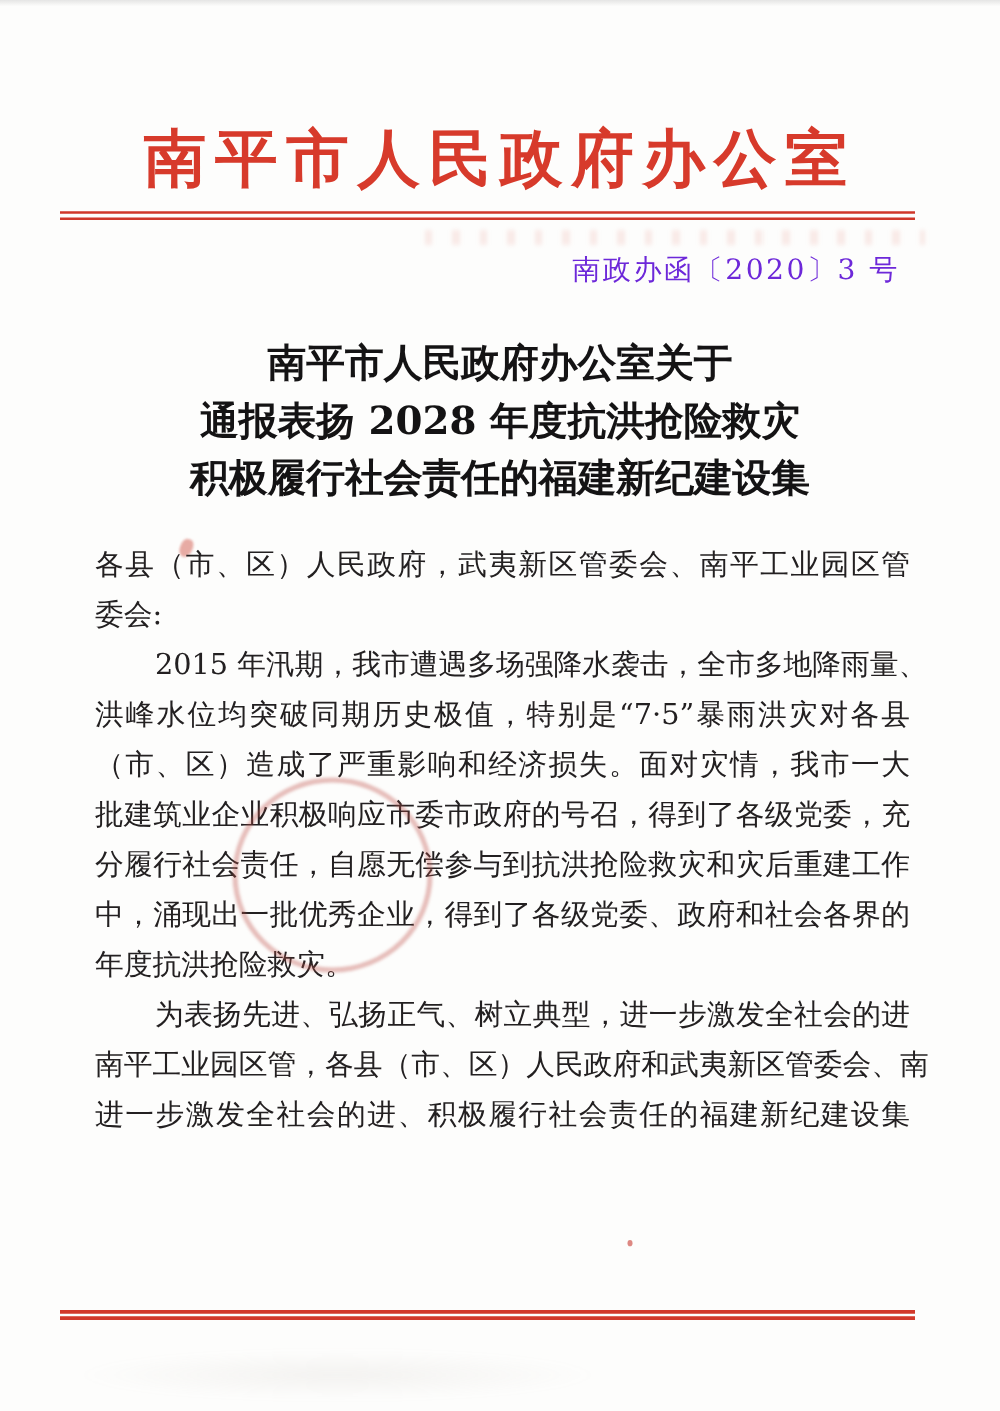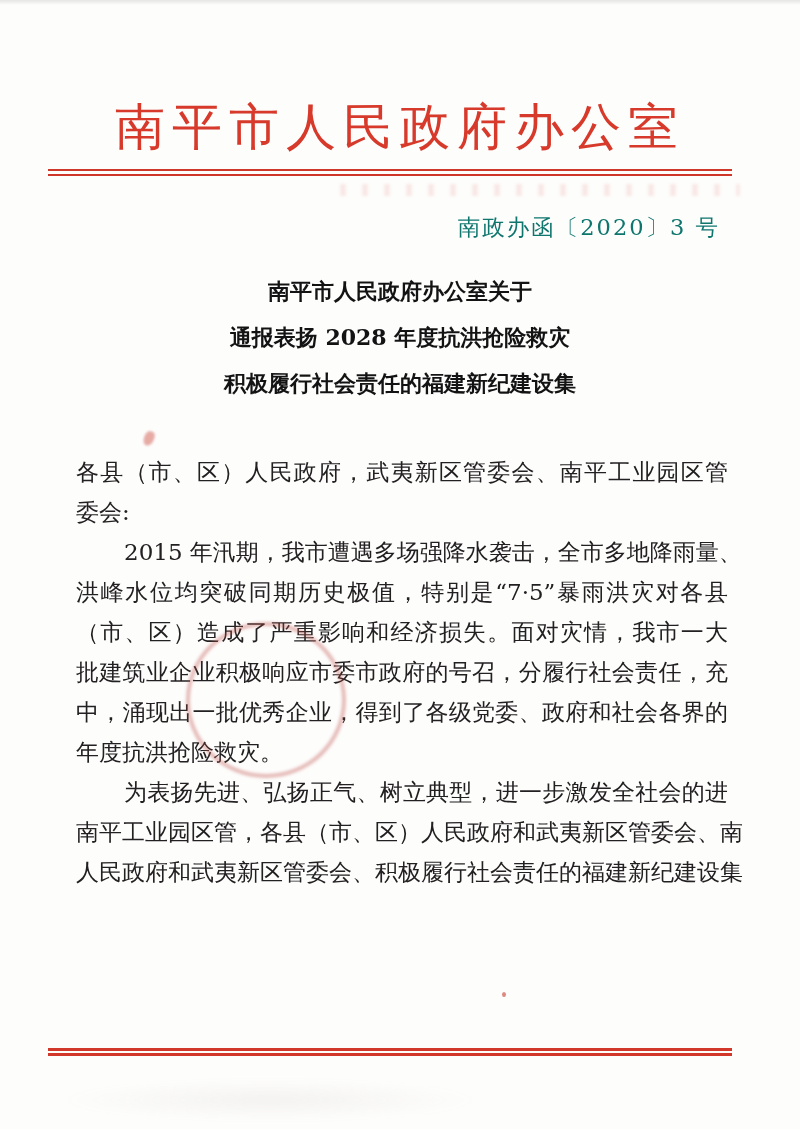--- a/index.html
+++ b/index.html
@@ -28,21 +28,21 @@
     background: radial-gradient(ellipse at center, rgba(160,150,140,0.10), rgba(255,255,255,0) 70%);
     filter: blur(3px);
     pointer-events: none;
   }
   
   .issuer {
     position: absolute;
     left: 0; top: 94px; width: 100%;
     text-align: center;
     font-size: 50px;
-    font-weight: normal;
+    font-weight: bold;
     letter-spacing: 7px;
     color: #d73a2b;
     white-space: nowrap;
   }
   
   .rule-top {
     position: absolute;
     left: 48px; top: 169px; width: 684px;
     height: 3px;
     border-top: 2px solid #cf372a;
@@ -55,37 +55,36 @@
     background: repeating-linear-gradient(90deg,
       rgba(228,130,120,0.16) 0 6px, rgba(255,255,255,0) 6px 22px);
     filter: blur(1.5px);
     pointer-events: none;
   }
   .doc-number {
     position: absolute;
     right: 80px; top: 200px;
     font-size: 22.5px;
     letter-spacing: 2px;
-    color: #0f766e;
+    color: #6d28d9;
     white-space: nowrap;
-    margin-top: 12px;
   }
   .doc-title {
     position: absolute;
     left: 0; top: 268px; width: 100%;
     text-align: center;
-    font-size: 22px;
+    font-size: 31px;
     font-weight: bold;
     line-height: 46px;
     color: #141314;
     white-space: nowrap;
   }
   .body-text {
     position: absolute;
-    left: 76px; top: 452px;
+    left: 76px; top: 432px;
     width: 652px;
     font-size: 23px;
     line-height: 40px;
     color: #232021;
   }
   .line { white-space: nowrap; }
   .line.fill {
     text-align: justify;
     text-align-last: justify;
     text-justify: inter-character;
@@ -149,27 +148,28 @@
 
   <div class="smudge"></div>
 
   <div class="body-text">
     <div class="line fill">各县（市、区）人民政府，武夷新区管委会、南平工业园区管</div>
     <div class="line">委会:</div>
 
     <div class="line fill indent">2015 年汛期，我市遭遇多场强降水袭击，全市多地降雨量、</div>
     <div class="line fill">洪峰水位均突破同期历史极值，特别是“7·5”暴雨洪灾对各县</div>
     <div class="line fill">（市、区）造成了严重影响和经济损失。面对灾情，我市一大</div>
-    <div class="line fill">批建筑业企业积极响应市委市政府的号召，分履行社会责任，充</div>
+    <div class="line fill">批建筑业企业积极响应市委市政府的号召，得到了各级党委，充</div>
+    <div class="line fill">分履行社会责任，自愿无偿参与到抗洪抢险救灾和灾后重建工作</div>
     <div class="line fill">中，涌现出一批优秀企业，得到了各级党委、政府和社会各界的</div>
     <div class="line">年度抗洪抢险救灾。</div>
 
     <div class="line fill indent">为表扬先进、弘扬正气、树立典型，进一步激发全社会的进</div>
     <div class="line fill">南平工业园区管，各县（市、区）人民政府和武夷新区管委会、南</div>
-    <div class="line fill">人民政府和武夷新区管委会、积极履行社会责任的福建新纪建设集</div>
+    <div class="line fill">进一步激发全社会的进、积极履行社会责任的福建新纪建设集</div>
   </div>
 
   <div class="seal"></div>
   <div class="red-dot"></div>
 
   <div class="rule-bottom"></div>
   <div class="scan-shade-bottom"></div>
 
 </div>
 

